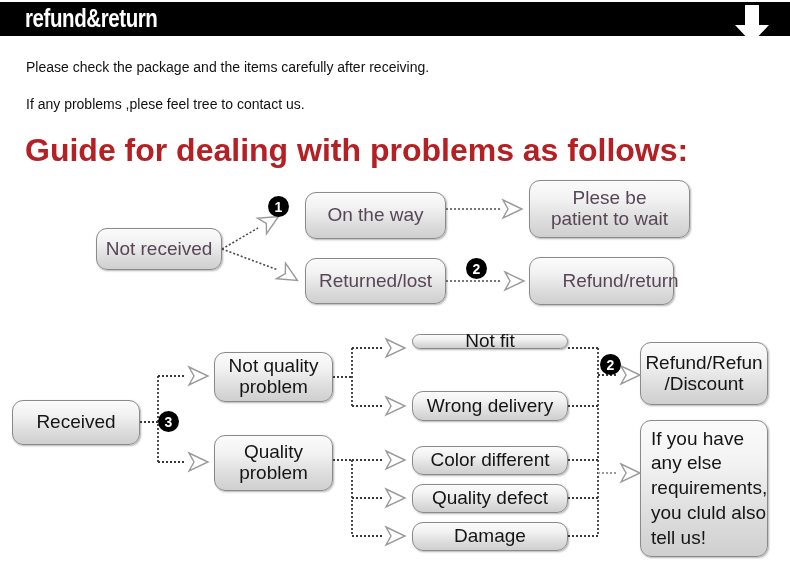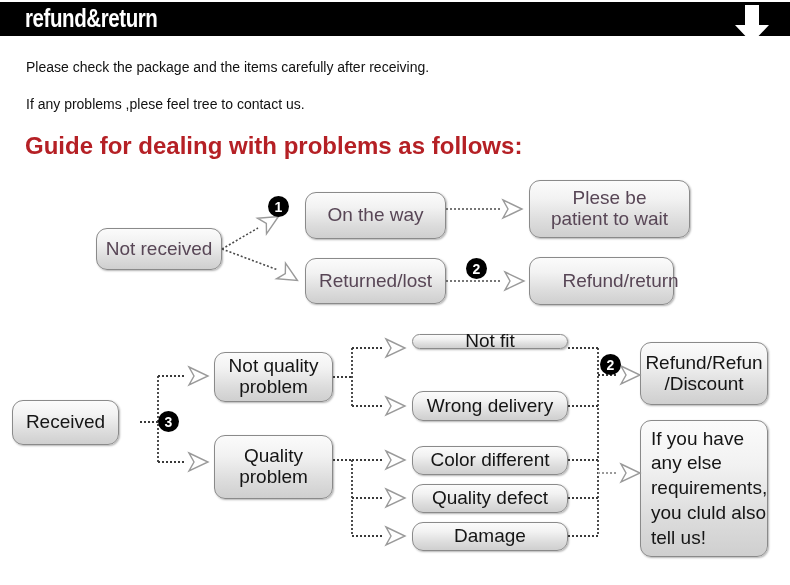--- a/index.html
+++ b/index.html
@@ -56,21 +56,21 @@
     color: #111111;
     white-space: nowrap;
   }
   .intro-line-1 { top: 59px; }
   .intro-line-2 { top: 96px; }
 
   .guide-heading {
     position: absolute;
     left: 25px;
     top: 132px;
-    font-size: 24px;
+    font-size: 32px;
     font-weight: bold;
     color: #b52025;
     white-space: nowrap;
   }
 
   
   .fbox {
     position: absolute;
     box-sizing: border-box;
     border: 1px solid #8a8a8a;
@@ -218,30 +218,30 @@
     <span class="lbl">Refund/return</span>
   </div>
 
   <div class="badge" style="left:268px; top:196px;">
     <span>1</span>
   </div>
   <div class="badge" style="left:466px; top:258px;">
     <span>2</span>
   </div>
 
-  <div class="fbox dark-text" style="left:12px; top:400px; width:107px; height:45px;">
+  <div class="fbox dark-text" style="left:12px; top:400px; width:128px; height:45px;">
     <span class="lbl">Received</span>
   </div>
 
   <div class="fbox dark-text" style="left:214px; top:352px; width:119px; height:50px;">
     <span class="lbl">Not quality
 problem</span>
   </div>
 
-  <div class="fbox dark-text" style="left:214px; top:435px; width:119px; height:64px;">
+  <div class="fbox dark-text" style="left:214px; top:435px; width:119px; height:56px;">
     <span class="lbl">Quality
 problem</span>
   </div>
 
   <div class="fbox dark-text" style="left:412px; top:334px; width:156px; height:15px;">
     <span class="lbl">Not fit</span>
   </div>
 
   <div class="fbox dark-text" style="left:412px; top:391px; width:156px; height:30px;">
     <span class="lbl">Wrong delivery</span>

